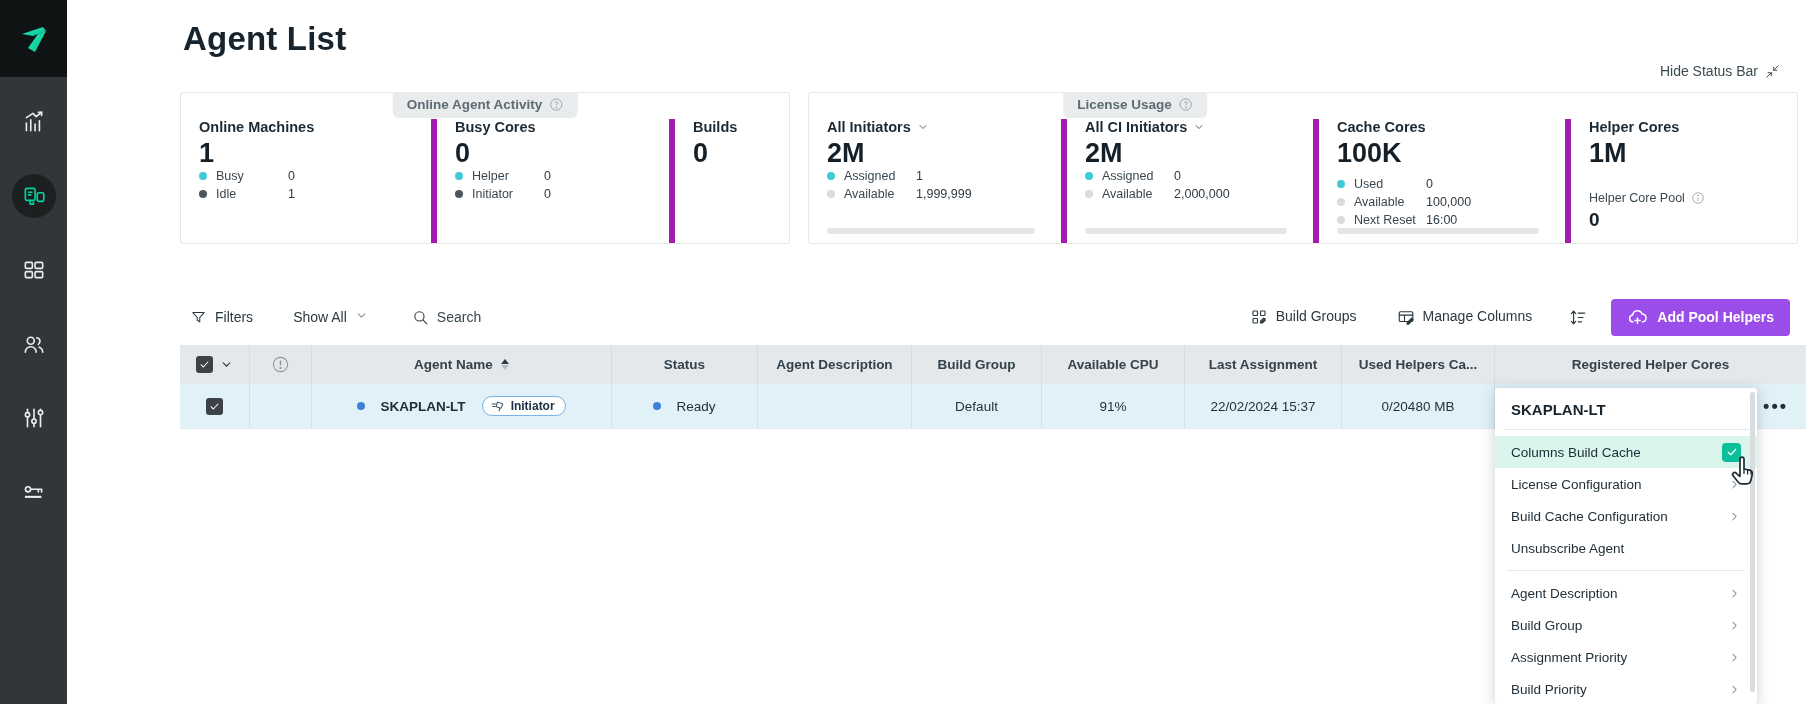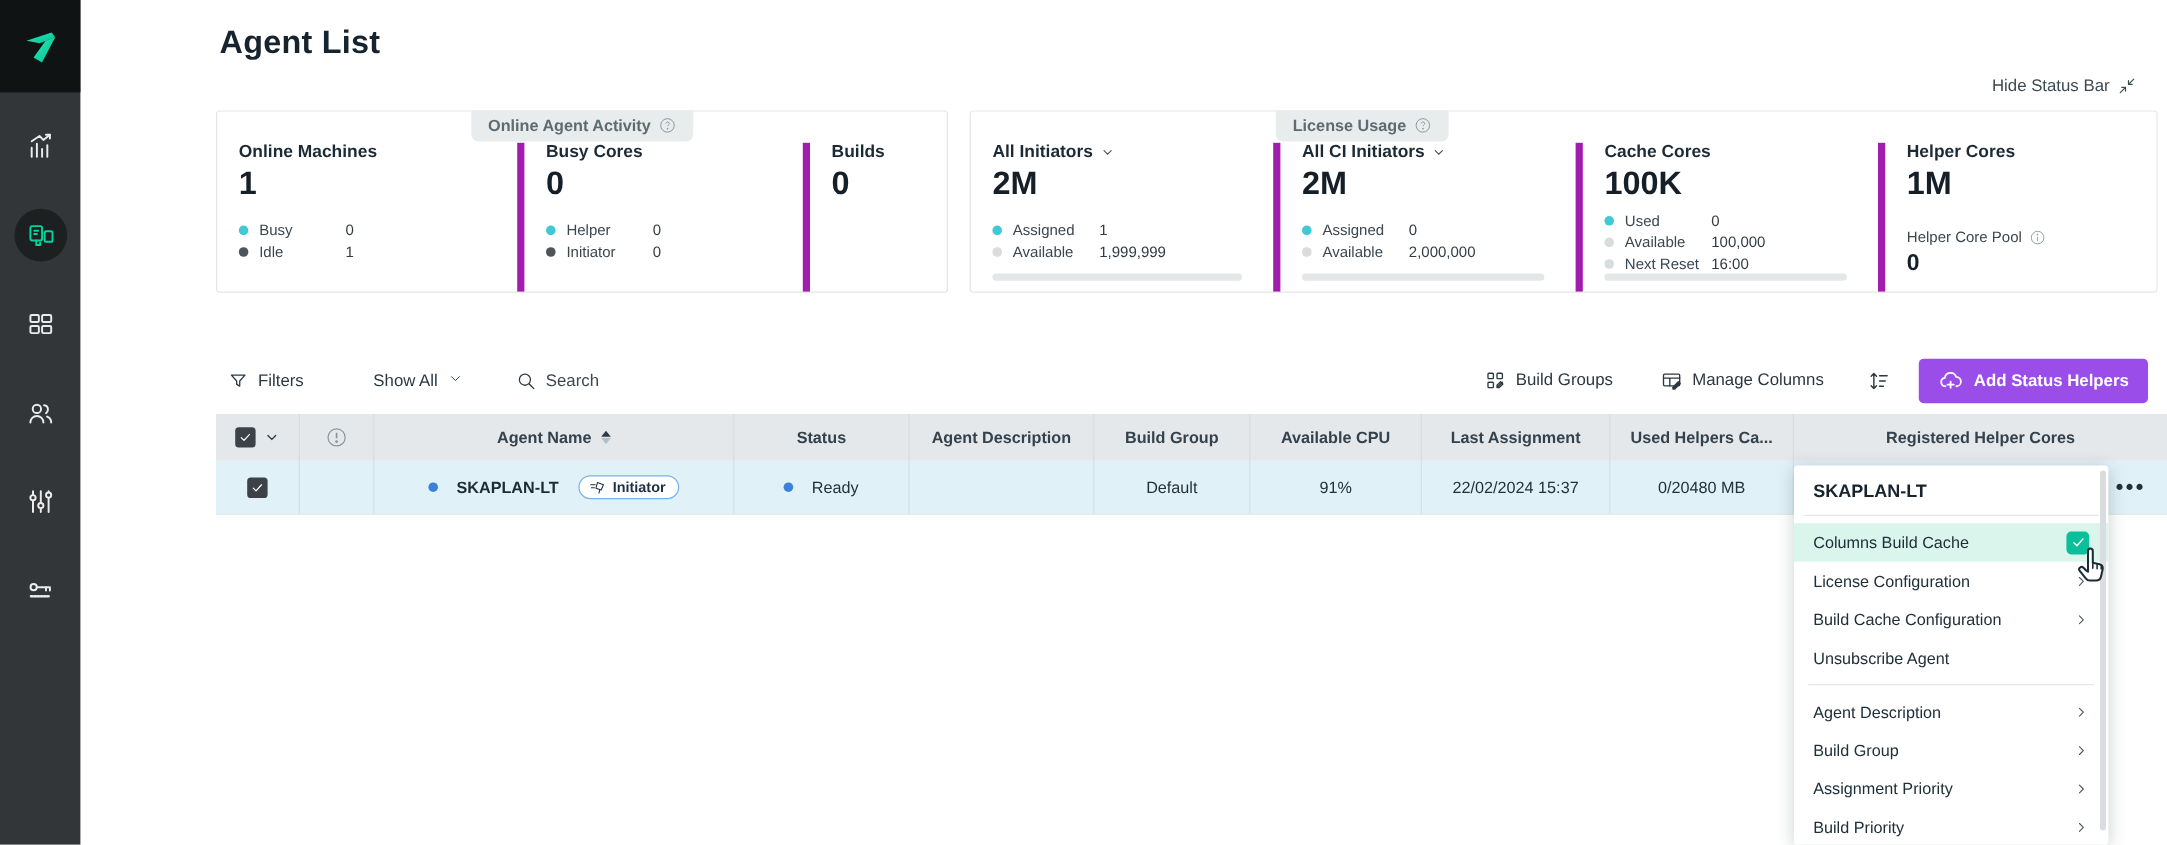--- a/index.html
+++ b/index.html
@@ -10,37 +10,37 @@
   
   .sidebar { position:absolute; left:0; top:0; width:67px; height:704px; background:#333638; z-index:5; }
   .logo-block { position:absolute; left:0; top:0; width:67px; height:77px; background:#101314; display:flex; align-items:center; justify-content:center; }
   .nav { position:absolute; top:100px; left:0; width:67px; display:flex; flex-direction:column; align-items:center; gap:30px; }
   .nav-item { width:44px; height:44px; display:flex; align-items:center; justify-content:center; border-radius:50%; cursor:pointer; }
   .nav-item.active { background:#1d2021; }
   .nav-item svg { stroke:#ececec; fill:none; stroke-width:1.5; stroke-linecap:round; stroke-linejoin:round; }
   .nav-item.active svg { stroke:var(--accent_teal); }
 
   
-  .page-title { position:absolute; left:183px; top:20px; font-size:27px; font-weight:700; letter-spacing:.2px; color:#17242e; }
+  .page-title { position:absolute; left:183px; top:20px; font-size:33px; font-weight:700; letter-spacing:.2px; color:#17242e; }
   .hide-status { position:absolute; right:26px; top:63px; display:flex; align-items:center; gap:7px; font-size:14px; color:#3c4a52; cursor:pointer; }
   .hide-status svg { stroke:#3c4a52; fill:none; stroke-width:1.6; stroke-linecap:round; }
 
   
   .panel { position:absolute; top:92px; height:152px; background:#fff; border:1px solid #e4e7e9; border-radius:3px; }
   .panel-tab { position:absolute; top:-1px; left:50%; transform:translateX(-50%); background:#e9eced; color:#5d6b73; font-size:13.5px; font-weight:700; padding:5px 14px 6px; border-radius:0 0 6px 6px; display:flex; align-items:center; gap:6px; white-space:nowrap;text-align:center; }
   .panel-tab svg { stroke:#8a969c; fill:none; stroke-width:1.3; }
   #panel-activity { left:180px; width:610px; }
   #panel-license  { left:808px; width:990px; }
   .panel-cols { display:flex; height:100%; padding-top:26px; }
   .pcol { padding:0 18px; position:relative; }
   .pcol + .pcol { border-left:6px solid #a21caf; }
   .pcol-title { font-size:14.5px; font-weight:700; color:#1b2a34; display:flex; align-items:center; gap:6px; }
   .pcol-title svg { stroke:#45525a; fill:none; stroke-width:1.8; stroke-linecap:round; }
   .pcol-value { font-size:27px; font-weight:700; color:#141f28; margin-top:3px; }
-  .legend { margin-top:16px; display:flex; flex-direction:column; gap:4px; }
+  .legend { display:flex; flex-direction:column; gap:4px; }
   .lrow { display:flex; align-items:center; font-size:12.5px; color:#3a4750; }
   .dot { width:8px; height:8px; border-radius:50%; margin-right:9px; flex:0 0 auto; }
   .dot.cyan { background:var(--cyan_dot); }
   .dot.dark { background:var(--dark_dot); }
   .dot.light { background:var(--light_dot); }
   .lrow .llabel { width:72px; }
   .lrow .lvalue { color:#303b43; }
   .pbar { position:absolute; bottom:9px; left:18px; right:26px; height:6px; border-radius:3px; background:#e4e7e9; }
   .pool-label { margin-top:22px; font-size:12.5px; color:#3a4750; display:flex; align-items:center; gap:6px; }
   .pool-label svg { stroke:#8a969c; fill:none; stroke-width:1.3; }
@@ -314,21 +314,21 @@
     </div>
   </div>
 
   <div class="toolbar">
     <div class="tool" style="margin-left:10px">
       <svg width="17" height="17" viewBox="0 0 24 24">
         <path d="M4 5h16l-6.2 7v6l-3.6-2v-4z"></path>
       </svg>
       <span>Filters</span>
     </div>
-    <div class="tool" style="margin-left:58px">
+    <div class="tool" style="margin-left:40px">
       <span>Show All</span>
       <svg width="13" height="13" viewBox="0 0 24 24">
           <path d="M6 9l6 6 6-6"></path>
         </svg>
     </div>
     <div class="tool" style="margin-left:44px">
       <svg width="17" height="17" viewBox="0 0 24 24">
         <circle cx="10.5" cy="10.5" r="6.5"></circle>
           <path d="M15.5 15.5L21 21"></path>
       </svg>
@@ -356,21 +356,21 @@
       <svg width="19" height="19" viewBox="0 0 24 24">
         <path d="M7 4v16M4.2 7L7 4l2.8 3M4.2 17L7 20l2.8-3"></path>
         <path d="M13 6.5h8M13 12h6M13 17.5h4"></path>
       </svg>
     </div>
     <button class="btn-purple">
       <svg width="21" height="21" viewBox="0 0 24 24">
         <path d="M7 17a4 4 0 0 1-.5-7.96 5.5 5.5 0 0 1 10.7-1.04A4.5 4.5 0 0 1 17.5 17"></path>
         <path d="M12 12.5v6M9 15.5h6"></path>
       </svg>
-      <span>Add Status Helpers</span>
+      <span>Add Pool Helpers</span>
     </button>
   </div>
 
   <div class="table">
     <div class="thead">
       <div class="tcell c-check">
         <span class="checkbox">
           <svg width="11" height="11" viewBox="0 0 24 24">
               <path d="M4.5 12.5l5 5 10-11"></path>
             </svg>

